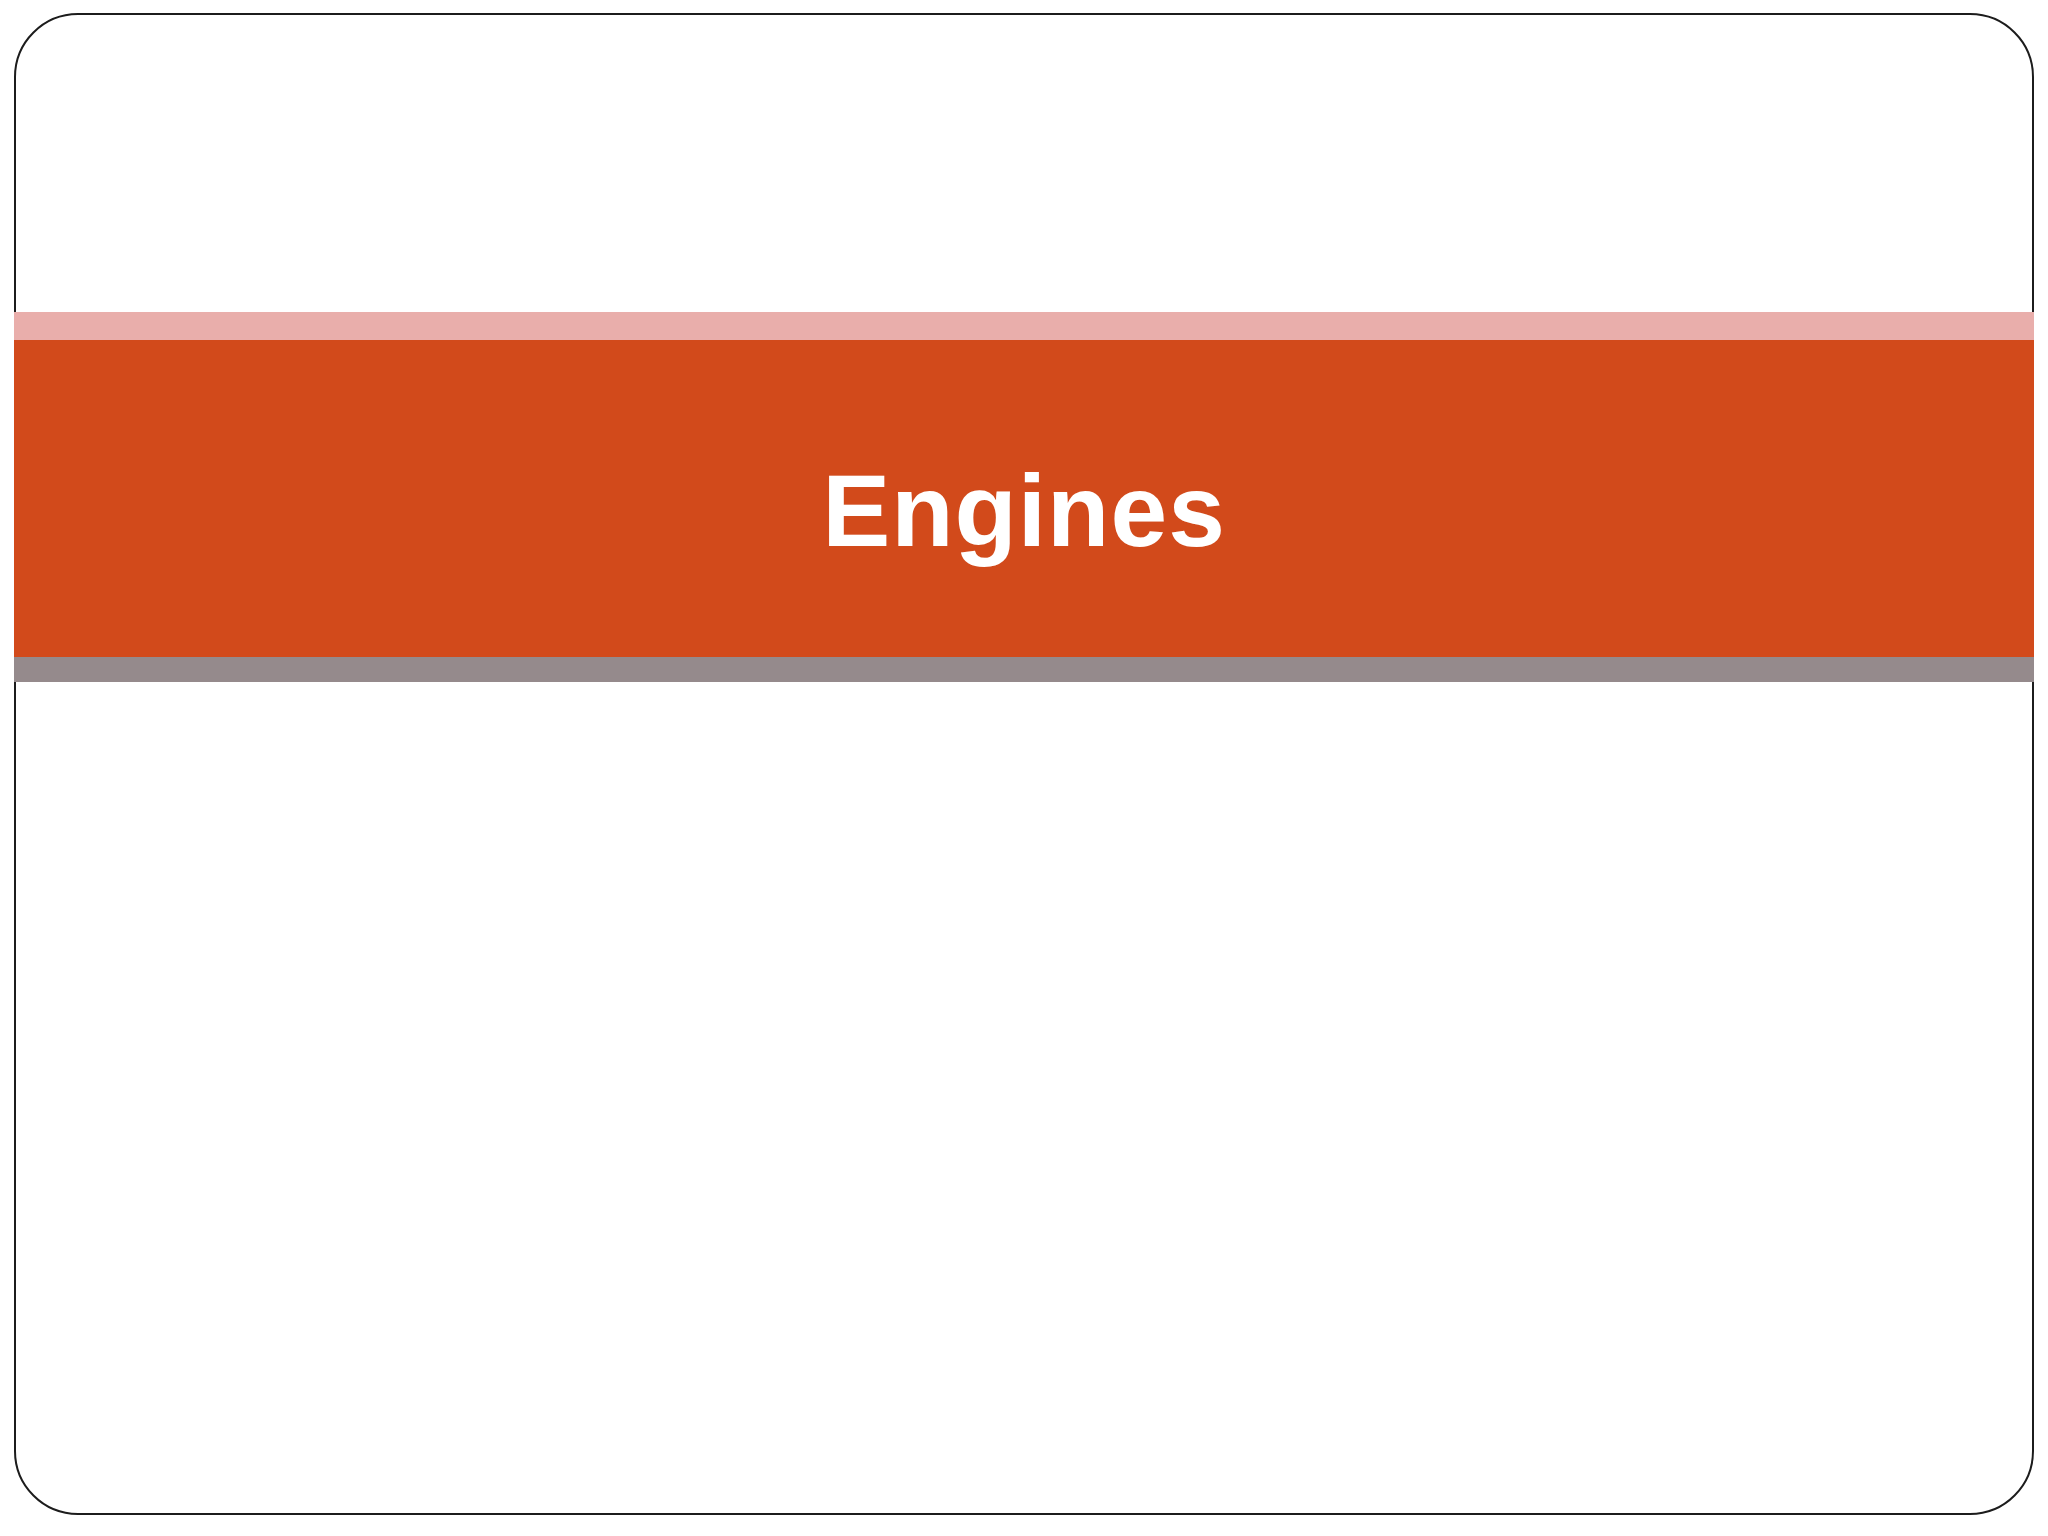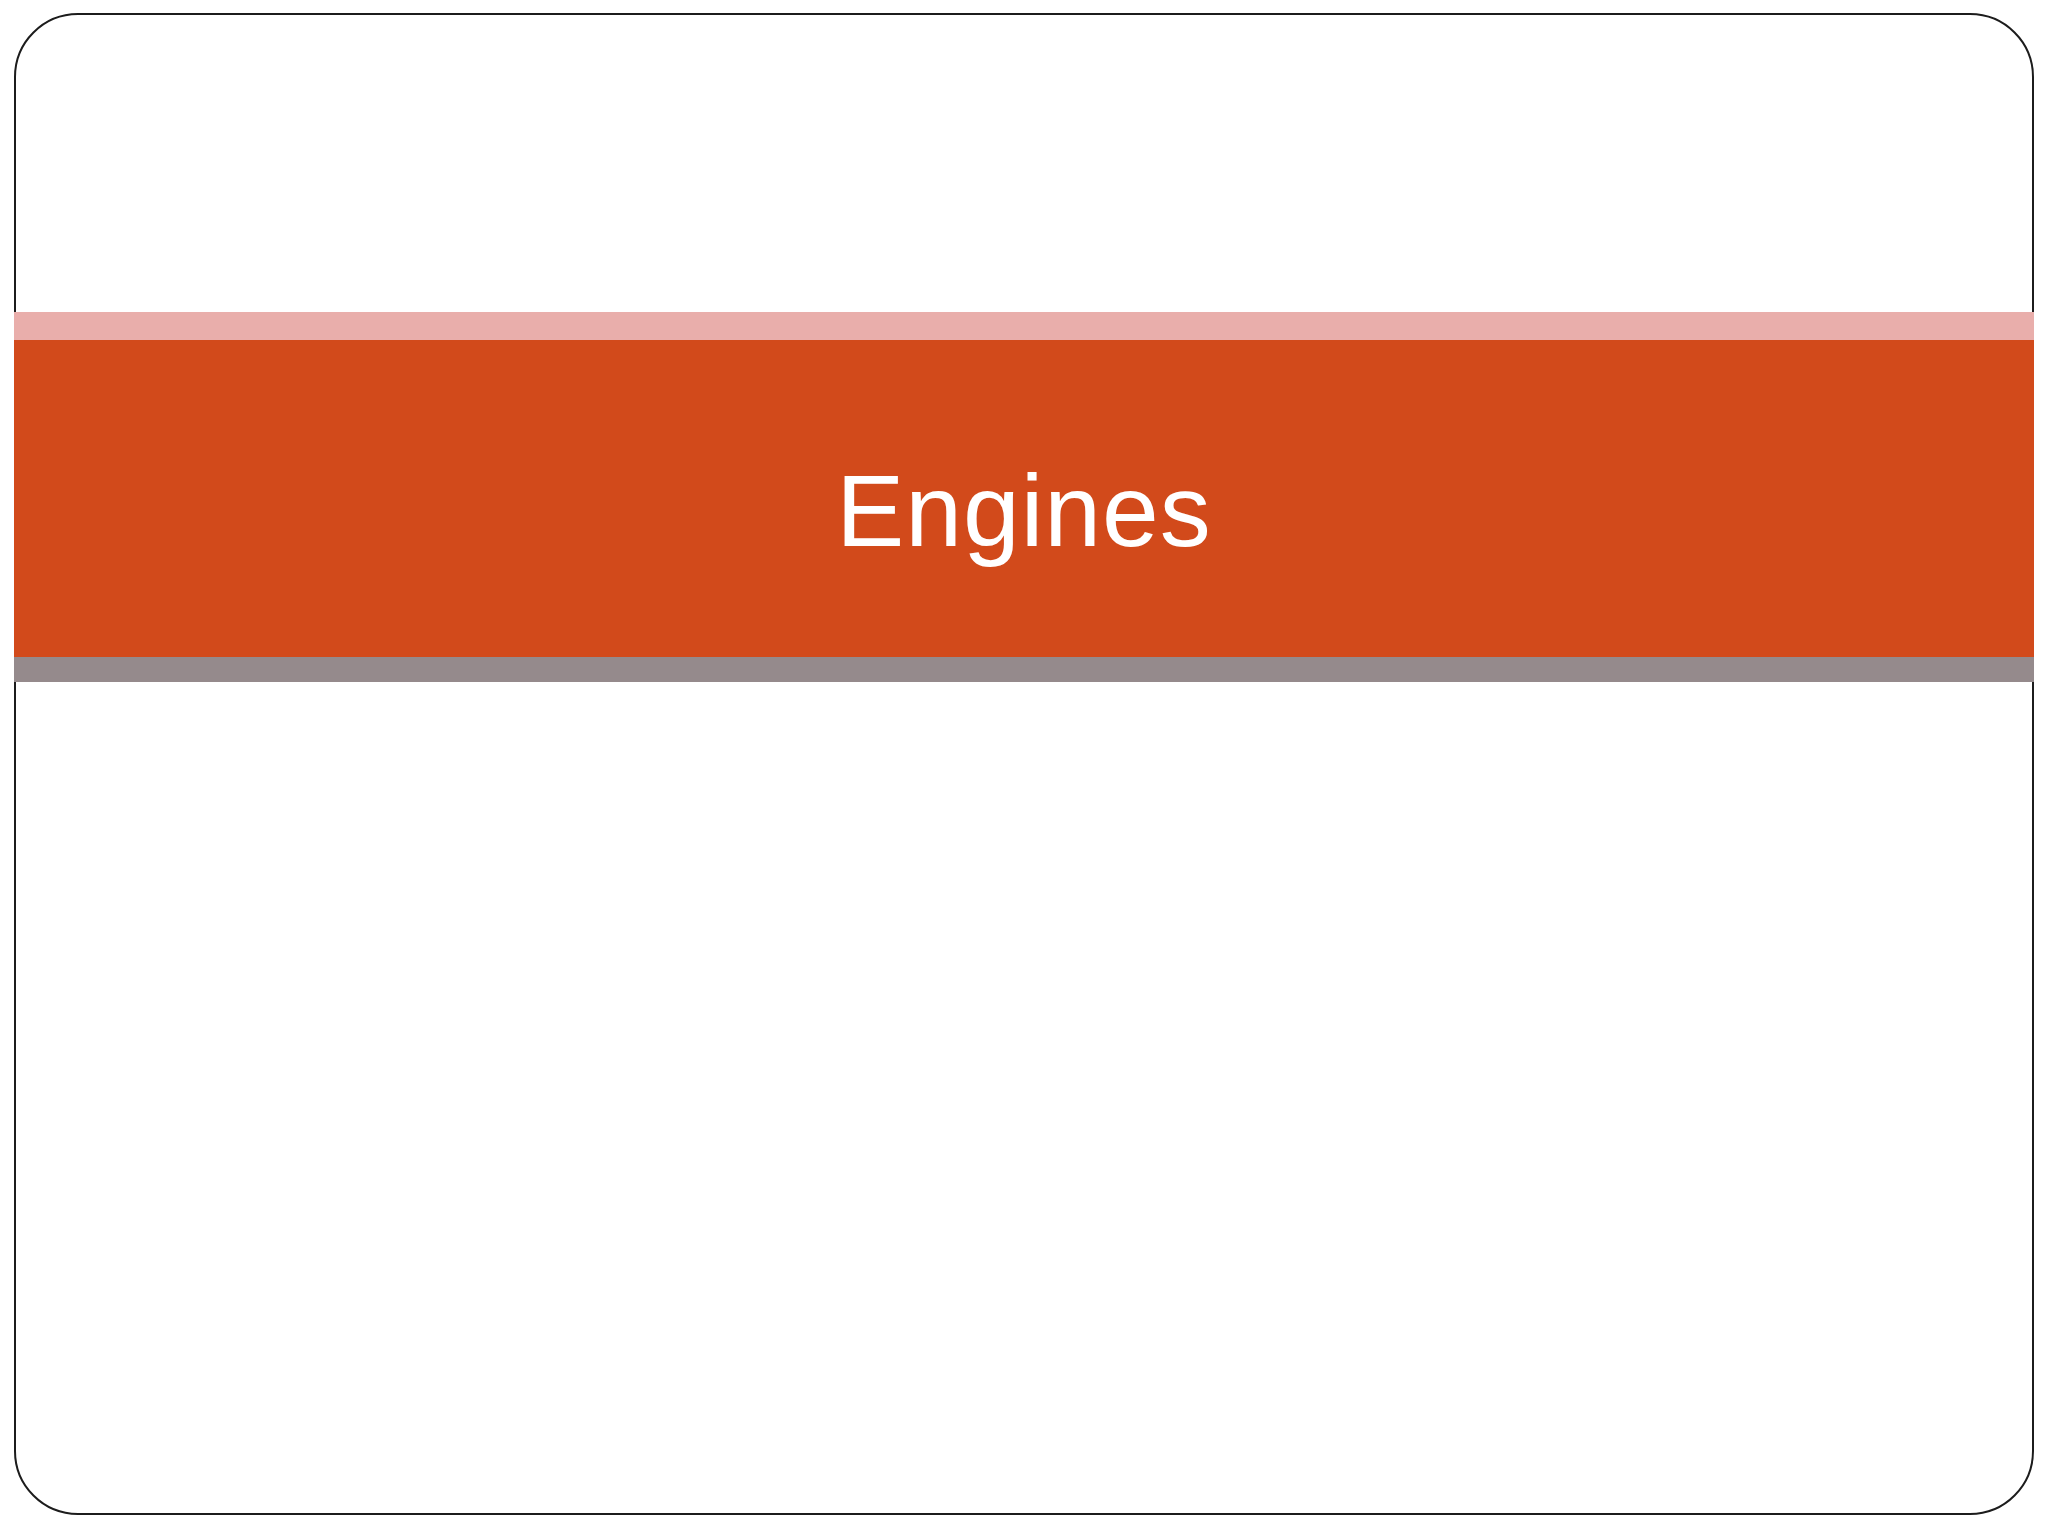--- a/index.html
+++ b/index.html
@@ -50,21 +50,21 @@
     justify-content: center;
   }
   .strip-bottom {
     height: 25px;
     width: 100%;
   }
   .slide-title {
     margin: 12px;
     padding: 0;
     font-size: 102px;
-    font-weight: 400;
+    font-weight: 700;
     letter-spacing: 1px;
     line-height: 1;
     transform: translateY(12px);
     white-space: nowrap;
   }
 </style>
 </head>
 <body>
 
 <div class="slide" style="background-color: rgb(255, 255, 255);">

